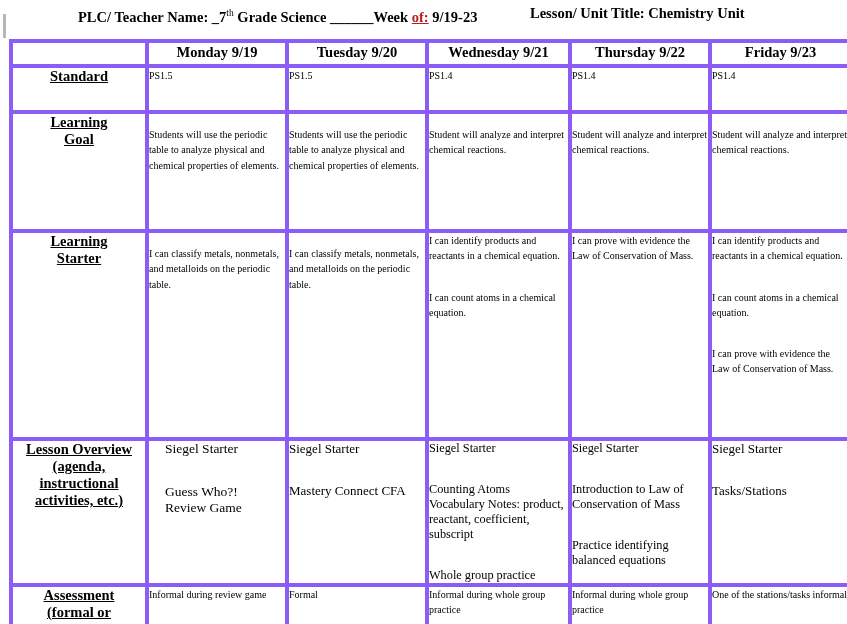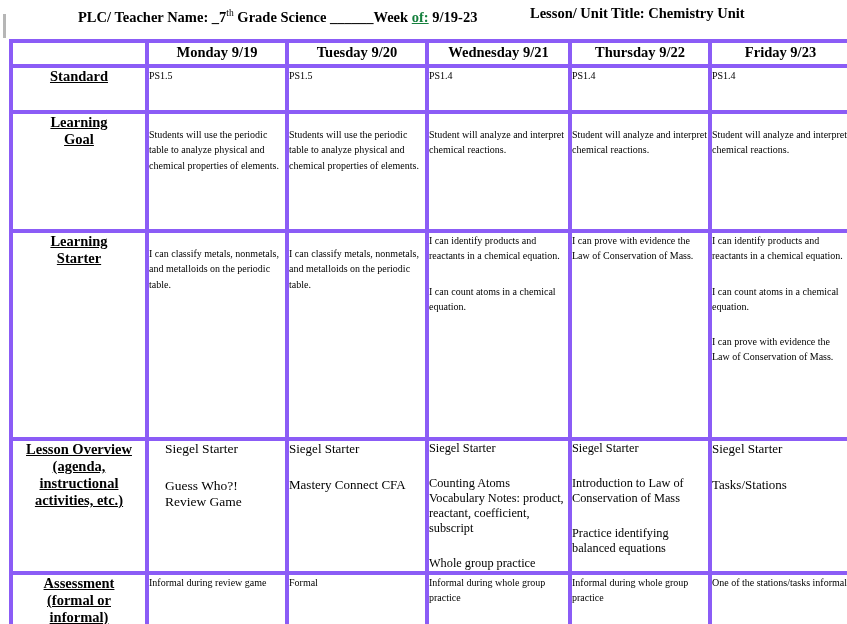--- a/index.html
+++ b/index.html
@@ -47,21 +47,21 @@
   .hdr-blank {
     letter-spacing: 0px;
   }
   .sup {
     font-size: 9.5px;
     vertical-align: super;
     font-weight: normal;
   }
   .ul-blue {
     text-decoration: underline;
-    color: #15803d;
+    color: #b91c1c;
     font-family: Liberation Serif, serif;
   }
 
   
   .margin-mark {
     position: absolute;
     left: 3px;
     top: 14px;
     width: 3px;
     height: 24px;
@@ -114,21 +114,21 @@
   
   td.cell {
     font-size: 10px;
     line-height: 15.3px;
     padding: 2px 4px 2px 4px;
   }
   td.cell p {
     margin: 0;
   }
   td.cell p.gap {
-    margin-top: 20px;
+    margin-top: 26px;
   }
 
   
   tr.r-head td    { height: 21px; }
   tr.r-standard td{ height: 42px; }
   tr.r-goal td    { height: 102px; }
   tr.r-target td  { height: 191px; }
   tr.r-overview td{ height: 122px; }
   tr.r-assess td  { height: 74px; }
   tr.r-cavalier td{ height: 24px; }

